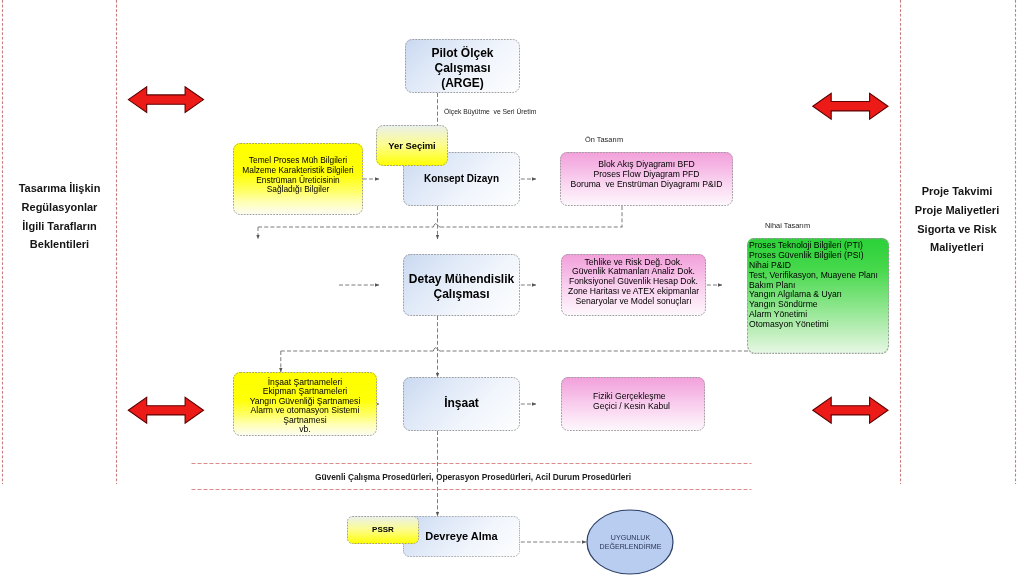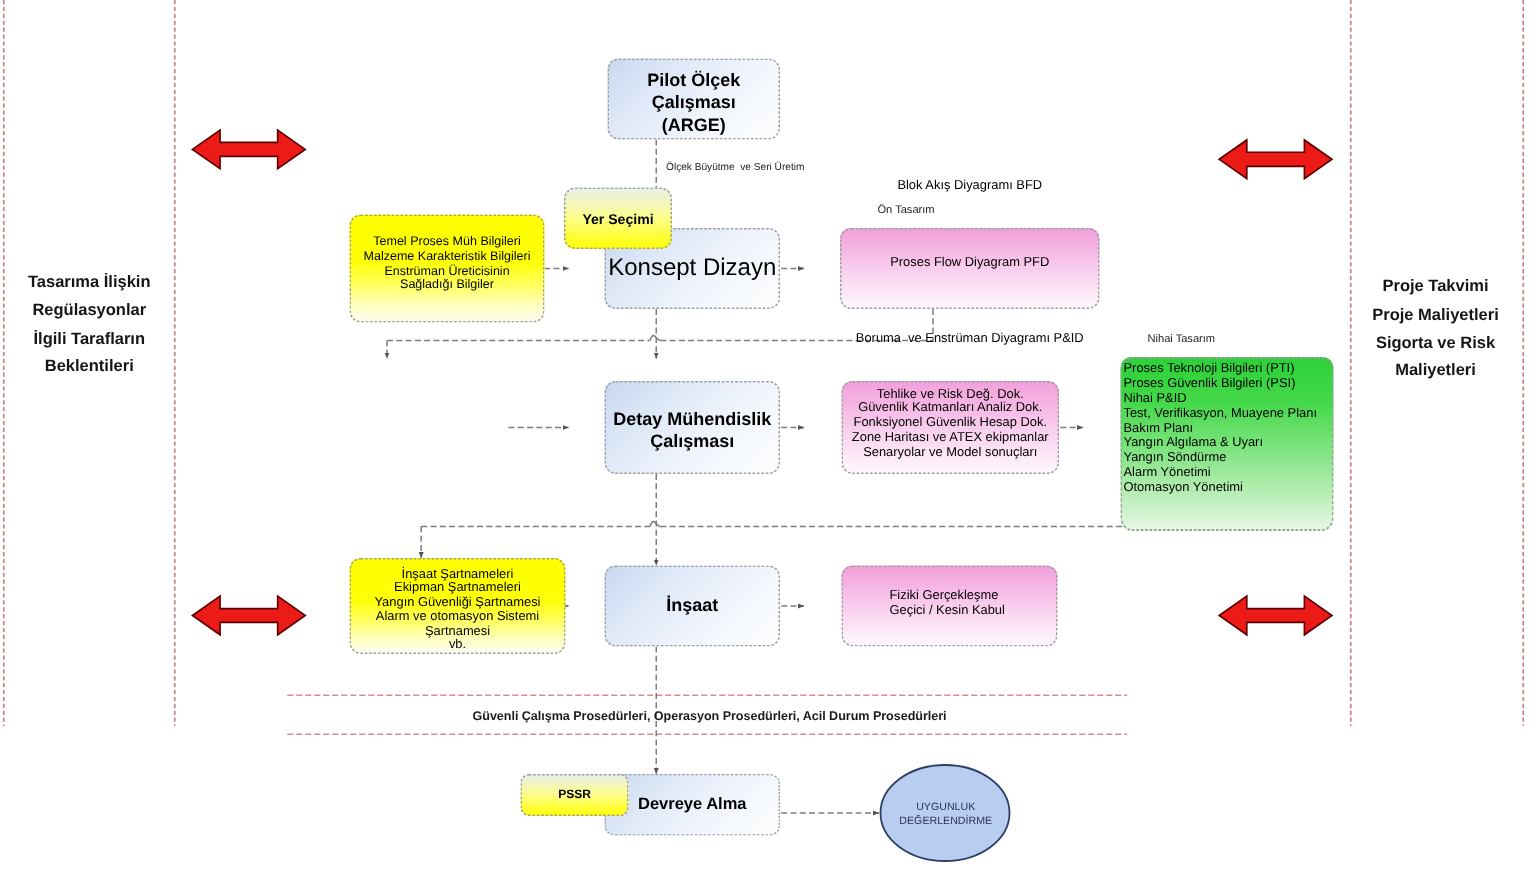--- a/index.html
+++ b/index.html
@@ -82,21 +82,21 @@
       <svg class="bdr" viewBox="0 0 144 64" preserveAspectRatio="none">
         <rect x="0.5" y="0.5" width="143" height="63" rx="7" ry="7"></rect>
       </svg>
       <span class="ln">İnşaat Şartnameleri</span>
       <span class="ln">Ekipman Şartnameleri</span>
       <span class="ln">Yangın Güvenliği Şartnamesi</span>
       <span class="ln">Alarm ve otomasyon Sistemi</span>
       <span class="ln">Şartnamesi</span>
       <span class="ln">vb.</span>
     </div>
-<div class="node pinkgrad" style="left:536px;top:152px;width:173px;height:54px;font-size:8.6px;line-height:9.85px;z-index:2;padding-bottom:8px;gap:41px;">
+<div class="node pinkgrad" style="left:536px;top:152px;width:173px;height:54px;font-size:8.6px;line-height:9.85px;z-index:2;padding-bottom:8px;">
       <svg class="bdr" viewBox="0 0 173 54" preserveAspectRatio="none">
         <rect x="0.5" y="0.5" width="172" height="53" rx="7" ry="7"></rect>
       </svg>
       <span class="ln">Blok Akış Diyagramı BFD</span>
       <span class="ln">Proses Flow Diyagram PFD</span>
       <span class="ln">Boruma  ve Enstrüman Diyagramı P&amp;ID</span>
     </div>
 <div class="node pinkgrad" style="left:537px;top:254px;width:145px;height:62px;font-size:8.6px;line-height:9.7px;z-index:2;padding-bottom:6px;">
       <svg class="bdr" viewBox="0 0 145 62" preserveAspectRatio="none">
         <rect x="0.5" y="0.5" width="144" height="61" rx="7" ry="7"></rect>
@@ -129,21 +129,21 @@
       <span class="ln">Otomasyon Yönetimi</span>
     </div>
 <div class="node bluegrad" style="left:381px;top:39px;width:115px;height:54px;font-size:12px;line-height:15.1px;z-index:4;font-weight:bold;padding-top:5px;">
       <svg class="bdr" viewBox="0 0 115 54" preserveAspectRatio="none">
         <rect x="0.5" y="0.5" width="114" height="53" rx="7" ry="7"></rect>
       </svg>
       <span class="ln">Pilot Ölçek</span>
       <span class="ln">Çalışması</span>
       <span class="ln">(ARGE)</span>
     </div>
-<div class="node bluegrad" style="left:379px;top:152px;width:117px;height:54px;font-size:16px;line-height:15.1px;z-index:4;font-weight:normal;">
+<div class="node bluegrad" style="left:379px;top:152px;width:117px;height:54px;font-size:10px;line-height:15.1px;z-index:4;font-weight:bold;">
       <svg class="bdr" viewBox="0 0 117 54" preserveAspectRatio="none">
         <rect x="0.5" y="0.5" width="116" height="53" rx="7" ry="7"></rect>
       </svg>
       <span class="ln">Konsept Dizayn</span>
     </div>
 <div class="node bluegrad" style="left:379px;top:254px;width:117px;height:62px;font-size:12px;line-height:15.1px;z-index:4;font-weight:bold;padding-top:4px;">
       <svg class="bdr" viewBox="0 0 117 62" preserveAspectRatio="none">
         <rect x="0.5" y="0.5" width="116" height="61" rx="7" ry="7"></rect>
       </svg>
       <span class="ln">Detay Mühendislik</span>

